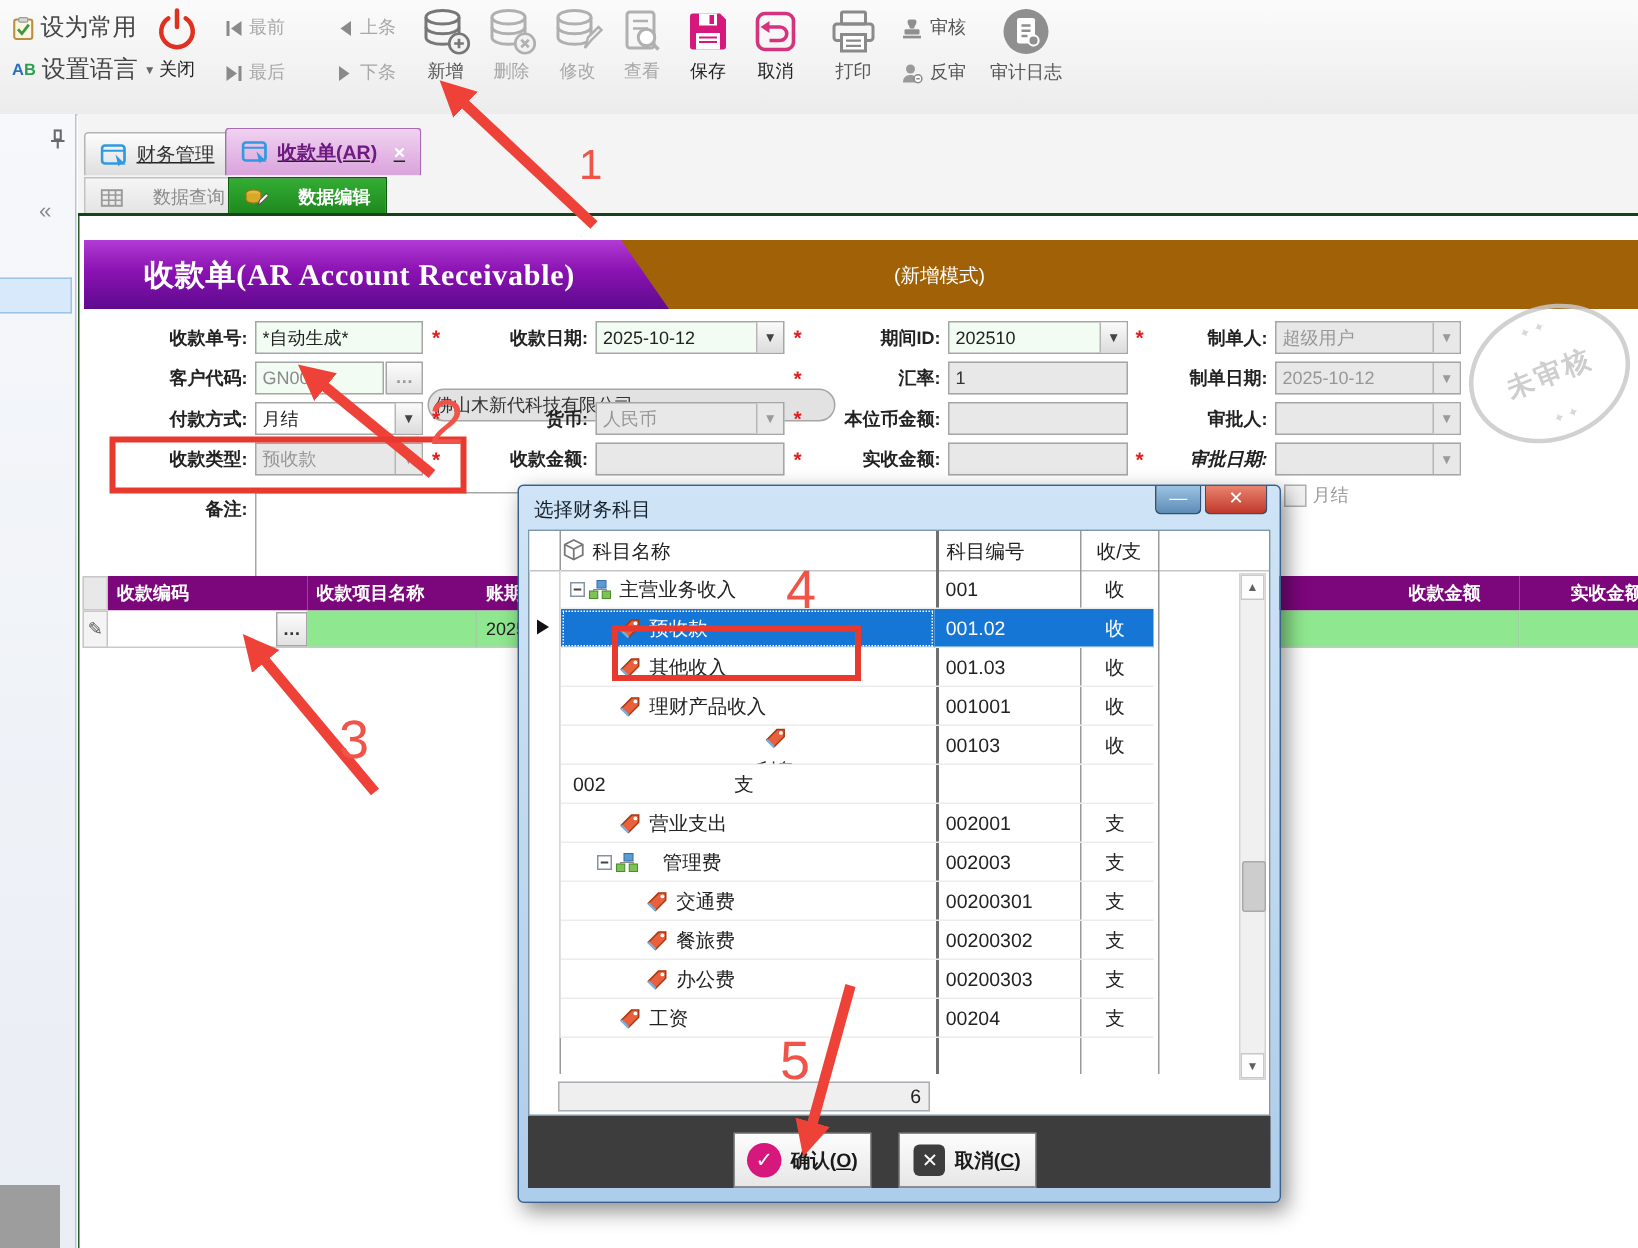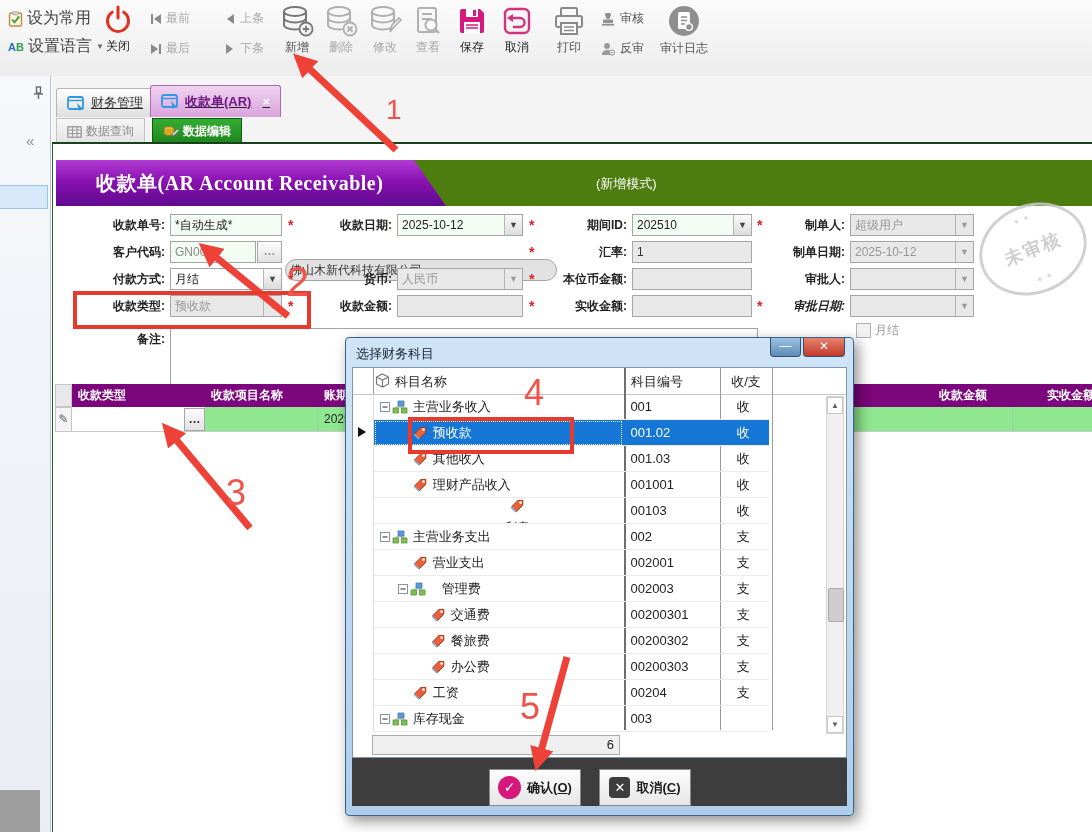--- a/index.html
+++ b/index.html
@@ -14,34 +14,34 @@
   .dim{color:#a8a8a8;}
   .tb-small-lbl{font-size:16px;}
   
   .tabzone{position:absolute;left:52px;top:76px;width:1040px;height:67px;background:#f4f4f4;}
   .tab{position:absolute;display:flex;align-items:center;gap:5px;padding:0 10px;border:1px solid #b5b5b5;border-bottom:none;
        background:linear-gradient(180deg,#fdfdfd,#dedede);height:28px;top:12px;border-radius:3px 3px 0 0;text-decoration:underline;}
   .tab.active{background:linear-gradient(180deg,#f0d2f0,#d9a3dc);border-color:#a86cb0;height:31px;top:9px;}
   .tab.active .tab-lbl{color:#6d1b80;font-weight:bold;font-size:13px;}
   .tab .tab-lbl{font-size:13px;color:#333;}
   .tab .x{color:#fff;font-weight:bold;font-size:13px;margin-left:6px;}
-  .subtab{position:absolute;display:flex;align-items:center;gap:4px;padding:0 10px;height:25px;top:42px;
+  .subtab{position:absolute;display:flex;align-items:center;gap:20px;padding:0 10px;height:25px;top:42px;
           border:1px solid #c2c2c2;background:linear-gradient(180deg,#f6f6f6,#e2e2e2);color:#8a8a8a;}
   .subtab.active{background:linear-gradient(180deg,#33ad33,#1d851d);border-color:#0e5c0e;color:#fff;font-weight:bold;}
   .greenline{position:absolute;left:52px;top:142px;width:1040px;height:2px;background:#17421a;}
   
   .sidebar{position:absolute;left:0;top:76px;width:50px;height:756px;
            background:linear-gradient(180deg,#f6f8fb,#e9edf4);border-right:1px solid #b9c4d3;}
   .side-blue{position:absolute;left:0;top:109px;width:47px;height:22px;background:#d7e9fb;border:1px solid #9dc3e6;border-left:none;}
   .side-gray{position:absolute;left:0;top:714px;width:40px;height:42px;background:#9d9d9d;}
   .side-ico{position:absolute;color:#6a6a6a;font-size:13px;}
   
   .content{position:absolute;left:52px;top:144px;width:1040px;height:688px;background:#fff;border-left:1px solid #2a5c2a;}
   
-  .banner{position:absolute;left:3px;top:16px;width:1036px;height:46px;background:#4d7c0f;}
+  .banner{position:absolute;left:3px;top:16px;width:1036px;height:46px;background:#a16207;}
   .banner-purple{position:absolute;left:0;top:0;height:46px;width:390px;
       background:linear-gradient(180deg,#b13bd4 0%,#8a12b2 45%,#5f0a8e 100%);
       clip-path:polygon(0 0,358px 0,390px 100%,0 100%);}
   .banner-title{position:absolute;left:40px;top:10px;color:#fff;font-family:"Liberation Serif","DejaVu Serif",serif;
       font-size:20px;font-weight:bold;letter-spacing:.5px;}
   .banner-mode{position:absolute;left:540px;top:15px;color:#fff;font-size:13px;}
   
   .flabel{position:absolute;font-weight:bold;color:#222;text-align:right;line-height:22px;white-space:nowrap;}
   .finput{position:absolute;height:22px;border:1px solid #a6a6a6;background:#f2fcf2;font-size:12px;
           box-sizing:border-box;padding:0 4px;font-family:inherit;color:#222;}
@@ -69,21 +69,21 @@
   
   .grid-hd{position:absolute;top:384px;height:23px;background:#7c067c;color:#fff;font-weight:bold;
            line-height:23px;box-sizing:border-box;padding:0 6px;z-index:2;}
   .grid-hd.right{text-align:right;}
   .grid-gutter-hd{position:absolute;left:55px;top:384px;width:17px;height:23px;background:#e8e8e8;border:1px solid #c6c6c6;box-sizing:border-box;z-index:2;}
   .grid-cell{position:absolute;top:407px;height:25px;box-sizing:border-box;border-bottom:1px solid #c9c9c9;z-index:2;line-height:24px;}
   .cell-white{background:#fff;border-right:1px solid #d0d0d0;}
   .cell-green{background:#8fe88f;border-right:1px solid #9fcf9f;}
   .gutter-cell{background:#f4f4f4;border:1px solid #c6c6c6;color:#555;font-style:italic;text-align:center;line-height:22px;}
   
-  .dialog{position:absolute;left:345px;top:337px;width:507px;height:477px;z-index:40;
+  .dialog{position:absolute;left:345px;top:323px;width:507px;height:477px;z-index:40;
           background:linear-gradient(180deg,#cfe4f6,#aecdea);border:1px solid #39618c;border-radius:4px;
           box-shadow:4px 5px 14px rgba(0,0,0,.45);}
   .dlg-title{position:absolute;left:10px;top:7px;font-size:13px;color:#15222e;}
   .dlg-btn{position:absolute;top:0;height:19px;border:1px solid #35506e;border-top:none;border-radius:0 0 4px 4px;
            color:#fff;text-align:center;line-height:17px;font-size:12px;box-sizing:border-box;}
   .dlg-min{left:424px;width:31px;background:linear-gradient(180deg,#9dc2e2,#5d8cb8);}
   .dlg-close{left:457px;width:42px;background:linear-gradient(180deg,#e8836f,#c0392b);font-weight:bold;}
   .dlg-body{position:absolute;left:6px;top:29px;width:495px;height:391px;background:#fff;border:1px solid #7d96ab;box-sizing:border-box;}
   .tree-hd{position:absolute;left:0;top:0;width:100%;height:26px;border-bottom:1px solid #c4c4c4;background:#fff;}
   .tree-hd .h1{position:absolute;left:42px;top:5px;font-size:13px;color:#222;}
@@ -424,21 +424,21 @@
       <span>月结</span>
     </div>
   </div>
 
   <div class="stamp">
       <span>未审核</span>
     </div>
 
   <div>
     <div class="grid-gutter-hd"></div>
-    <div class="grid-hd" style="left:72px;width:133px;">收款类型</div>
+    <div class="grid-hd" style="left:72px;width:133px;">收款编码</div>
     <div class="grid-hd" style="left:205px;width:113px;">收款项目名称</div>
     <div class="grid-hd" style="left:318px;width:440px;">账期</div>
     <div class="grid-hd right" style="left:758px;width:255px;padding-right:26px;">收款金额</div>
     <div class="grid-hd right" style="left:1013px;width:127px;padding-right:45px;">实收金额</div>
 
     <div class="grid-cell gutter-cell" style="left:55px;width:17px;">✎</div>
     <div class="grid-cell cell-white" style="left:72px;width:133px;"></div>
     <div class="ellipsis-btn" style="left:184px;top:408px;width:21px;height:23px;z-index:2;color:#333;line-height:20px;">…</div>
     <div class="grid-cell cell-green" style="left:205px;width:113px;"></div>
     <div class="grid-cell cell-green" style="left:318px;width:440px;padding-left:6px;">202510</div>
@@ -553,34 +553,20 @@
                 </svg>
       </span>
       <span class="tlabel">利息</span>
     </div>
     <div class="tcode">00103</div>
     <div class="tflow">收</div>
     <div class="textra"></div>
   </div>
           <div class="trow parent">
     <div class="tgutter"></div>
-    <div class="tname" style="padding-left: 6px;">
-      <span class="icon-parent">
-        <svg width="28" height="14" viewBox="0 0 28 14">
-                  <rect x="0.5" y="2.5" width="9" height="9" fill="#fff" stroke="#8593a2" stroke-width="1"></rect>
-                  <line x1="2.5" y1="7" x2="7.5" y2="7" stroke="#444" stroke-width="1.2"></line>
-                  <rect x="18" y="1" width="6" height="5" fill="#5b9bd5" stroke="#3a6ea5" stroke-width="0.7"></rect>
-                  <rect x="13" y="8" width="5.5" height="5" fill="#7dc353" stroke="#4e8a2e" stroke-width="0.7"></rect>
-                  <rect x="21.5" y="8" width="5.5" height="5" fill="#7dc353" stroke="#4e8a2e" stroke-width="0.7"></rect>
-                  <path d="M21 6 V7 M15.8 8 V7 H24.2 V8" fill="none" stroke="#888" stroke-width="0.8"></path>
-                </svg>
-      </span>
-
-      <span class="tlabel">主营业务支出</span>
-    </div>
     <div class="tcode">002</div>
     <div class="tflow">支</div>
     <div class="textra"></div>
   </div>
           <div class="trow leaf">
     <div class="tgutter"></div>
     <div class="tname" style="padding-left: 38px;">
 
       <span class="icon-tag">
         <svg width="16" height="16" viewBox="0 0 16 16">
@@ -674,40 +660,20 @@
         <svg width="16" height="16" viewBox="0 0 16 16">
                   <path d="M2.2 9.2 L9 2.4 L13.8 2.4 L13.8 7.2 L7 14 Z" fill="#e8603c" stroke="#a8370f" stroke-width="1"></path>
                   <circle cx="11.6" cy="4.6" r="1.3" fill="#fff"></circle>
                   <path d="M2.2 9.2 L7 14" stroke="#7ab0e0" stroke-width="1.6"></path>
                 </svg>
       </span>
       <span class="tlabel">工资</span>
     </div>
     <div class="tcode">00204</div>
     <div class="tflow">支</div>
-    <div class="textra"></div>
-  </div>
-          <div class="trow parent">
-    <div class="tgutter"></div>
-    <div class="tname" style="padding-left: 6px;">
-      <span class="icon-parent">
-        <svg width="28" height="14" viewBox="0 0 28 14">
-                  <rect x="0.5" y="2.5" width="9" height="9" fill="#fff" stroke="#8593a2" stroke-width="1"></rect>
-                  <line x1="2.5" y1="7" x2="7.5" y2="7" stroke="#444" stroke-width="1.2"></line>
-                  <rect x="18" y="1" width="6" height="5" fill="#5b9bd5" stroke="#3a6ea5" stroke-width="0.7"></rect>
-                  <rect x="13" y="8" width="5.5" height="5" fill="#7dc353" stroke="#4e8a2e" stroke-width="0.7"></rect>
-                  <rect x="21.5" y="8" width="5.5" height="5" fill="#7dc353" stroke="#4e8a2e" stroke-width="0.7"></rect>
-                  <path d="M21 6 V7 M15.8 8 V7 H24.2 V8" fill="none" stroke="#888" stroke-width="0.8"></path>
-                </svg>
-      </span>
-
-      <span class="tlabel">库存现金</span>
-    </div>
-    <div class="tcode">003</div>
-    <div class="tflow"></div>
     <div class="textra"></div>
   </div>
         </div>
 
       <div class="sbar">
         <div class="btn" style="top:0;">▲</div>
         <div class="thumb"></div>
         <div class="btn" style="bottom:0;">▼</div>
       </div>
 

